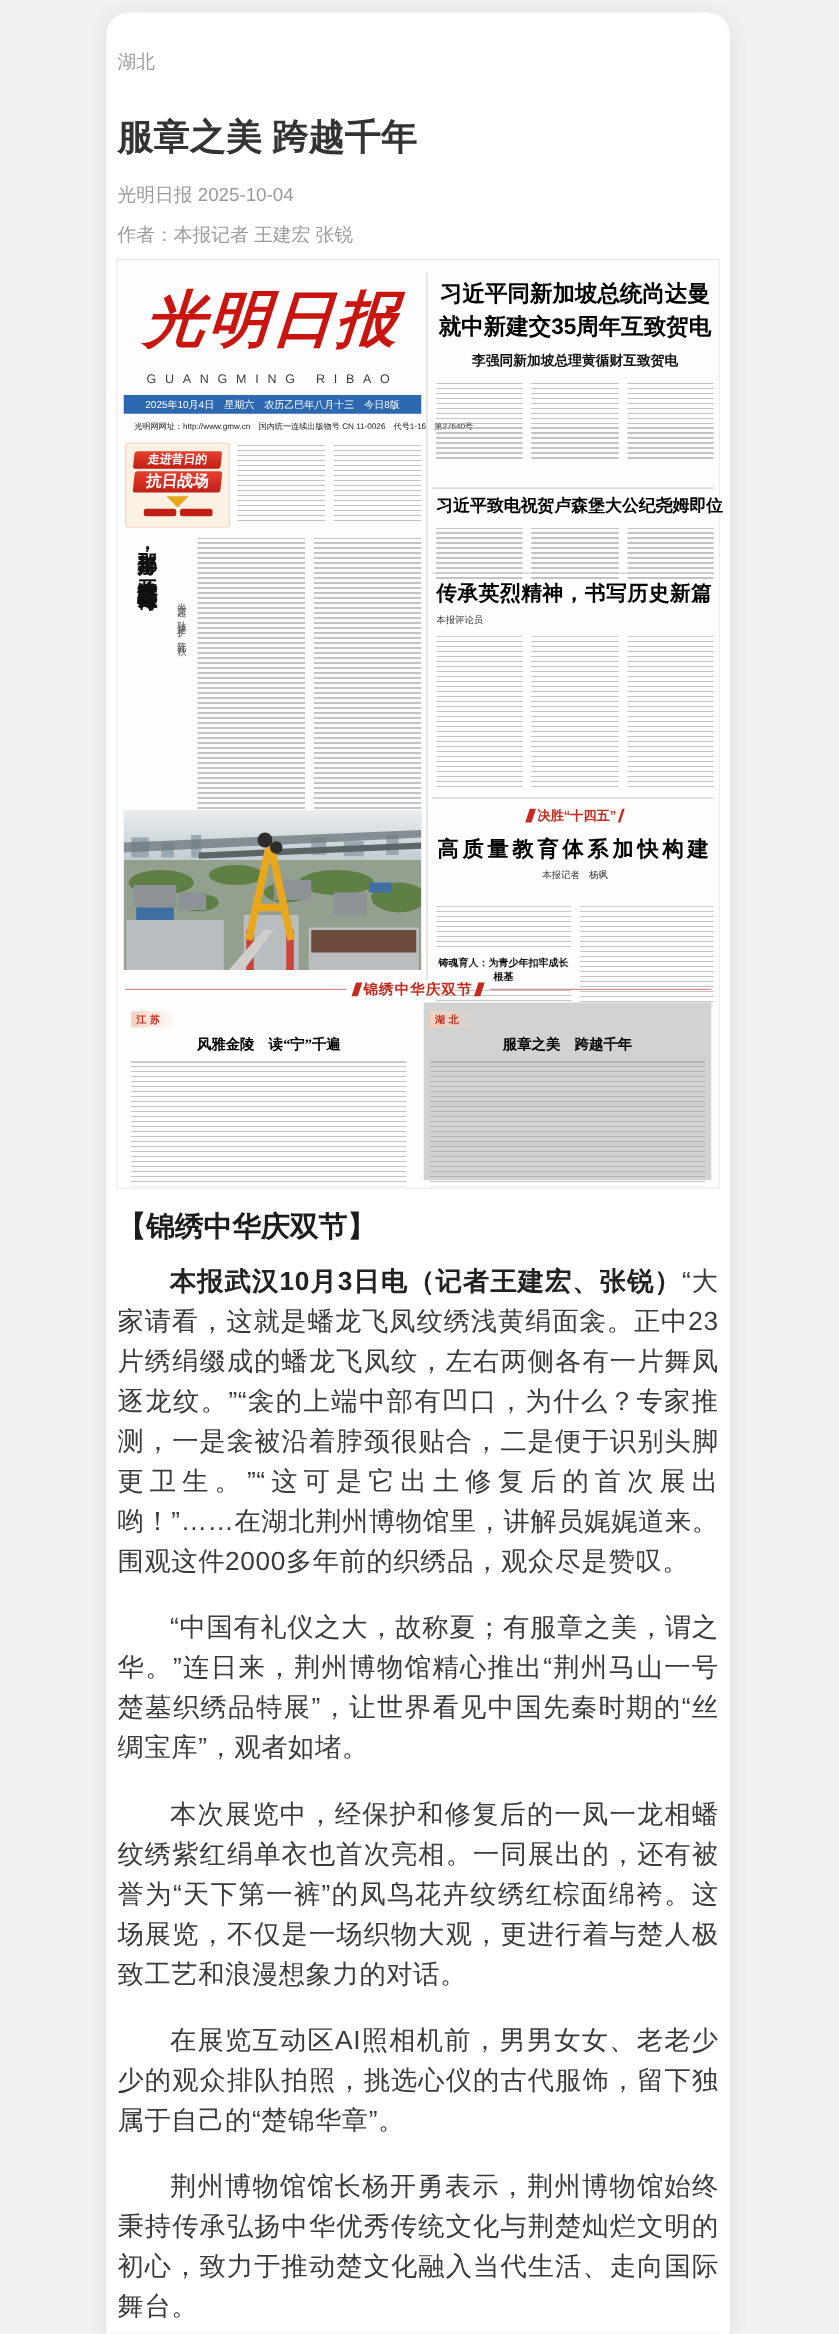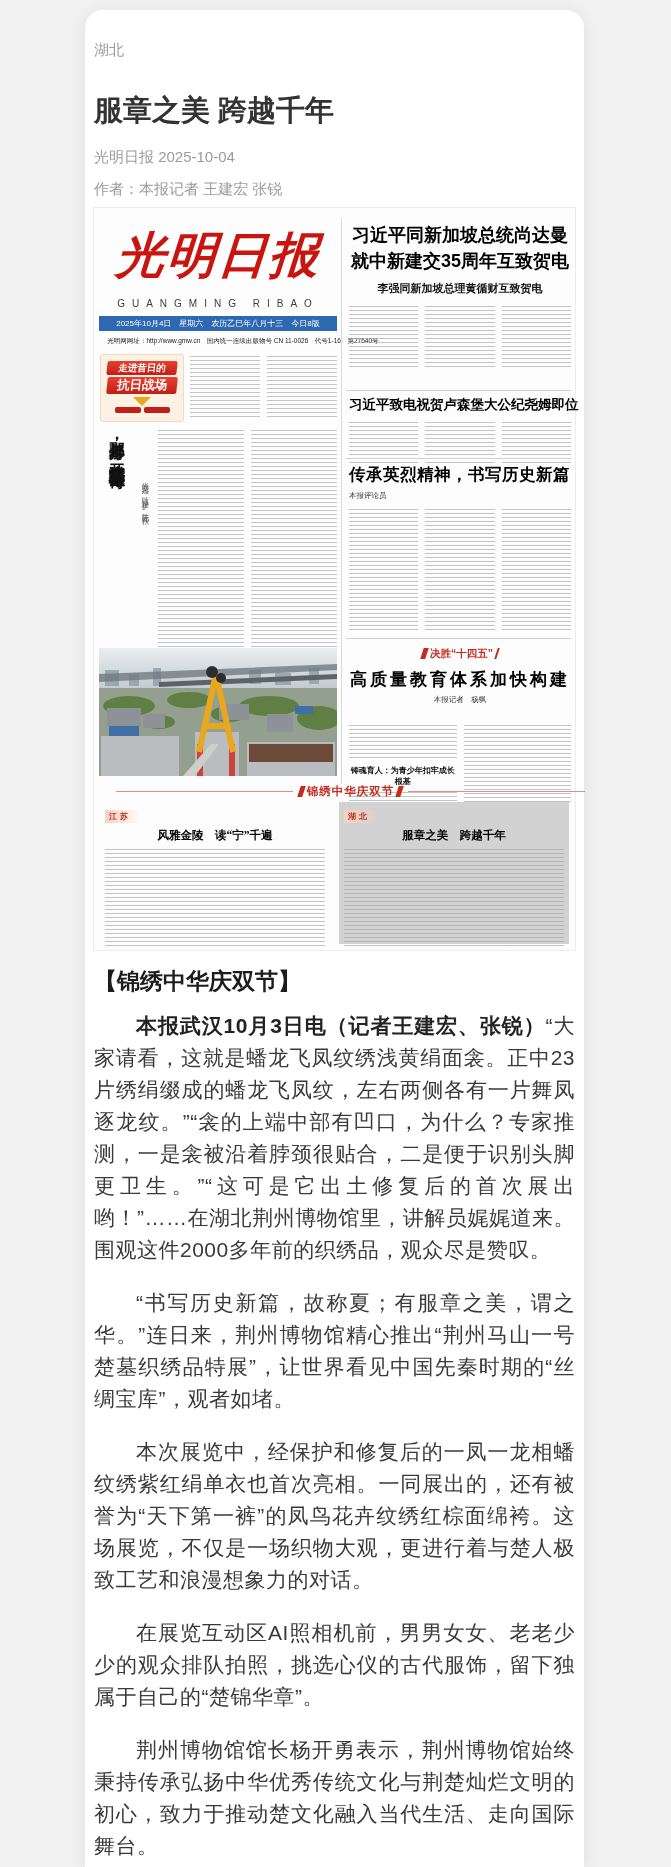--- a/index.html
+++ b/index.html
@@ -86,21 +86,21 @@
 
   .rowA{left:96px;top:148px;width:147px;height:64px;}
   .feature-v{left:10px;top:222px;height:252px;writing-mode:vertical-rl;
     font-size:16px;line-height:26px;font-weight:700;color:#111;letter-spacing:1px;}
   .authors-v{left:46px;top:268px;height:130px;writing-mode:vertical-rl;
     font-size:7.5px;color:#555;letter-spacing:2px;}
   .rowB{left:64px;top:222px;width:179px;height:250px;}
 
   .photo{left:5px;top:440px;width:238px;height:128px;overflow:hidden;background:#c7cdd1;}
 
-  .banner{left:22px;top:576px;width:469px;display:flex;align-items:center;gap:6px;}
+  .banner{left:6px;top:576px;width:469px;display:flex;align-items:center;gap:6px;}
   .banner .line{flex:1;border-top:1px solid #d98f8f;}
   .banner-text{color:#c42b1e;font-weight:800;font-size:11.5px;letter-spacing:1px;
     font-family:"Liberation Sans",sans-serif;display:inline-flex;align-items:center;gap:3px;}
 
   .regions{left:6px;top:594px;width:469px;height:142px;display:flex;gap:9px;}
   .region{flex:1;padding:3px 5px;box-sizing:border-box;}
   .region+.region{border-left:1px solid #e3e3e3;}
   .region.hl{background:#d2d2d2;border-left:none;}
   .rtag{display:inline-block;font-size:8px;color:#c42b1e;font-weight:700;letter-spacing:3px;
     background:linear-gradient(90deg,#f6d2bd,rgba(255,255,255,0));padding:1px 10px 1px 4px;}
@@ -289,19 +289,19 @@
         <div class="rhead">服章之美　跨越千年</div>
         <div class="tx rbody"></div>
       </div>
     </div>
   </div>
 
   <div class="section-heading">【锦绣中华庆双节】</div>
 
   <div class="article">
     <p><b>本报武汉10月3日电（记者王建宏、张锐）</b><span>“大家请看，这就是蟠龙飞凤纹绣浅黄绢面衾。正中23片绣绢缀成的蟠龙飞凤纹，左右两侧各有一片舞凤逐龙纹。”“衾的上端中部有凹口，为什么？专家推测，一是衾被沿着脖颈很贴合，二是便于识别头脚更卫生。”“这可是它出土修复后的首次展出哟！”……在湖北荆州博物馆里，讲解员娓娓道来。围观这件2000多年前的织绣品，观众尽是赞叹。</span></p>
-    <p>“书写历史新篇，故称夏；有服章之美，谓之华。”连日来，荆州博物馆精心推出“荆州马山一号楚墓织绣品特展”，让世界看见中国先秦时期的“丝绸宝库”，观者如堵。</p>
+    <p>“中国有礼仪之大，故称夏；有服章之美，谓之华。”连日来，荆州博物馆精心推出“荆州马山一号楚墓织绣品特展”，让世界看见中国先秦时期的“丝绸宝库”，观者如堵。</p>
     <p>本次展览中，经保护和修复后的一凤一龙相蟠纹绣紫红绢单衣也首次亮相。一同展出的，还有被誉为“天下第一裤”的凤鸟花卉纹绣红棕面绵袴。这场展览，不仅是一场织物大观，更进行着与楚人极致工艺和浪漫想象力的对话。</p>
     <p>在展览互动区AI照相机前，男男女女、老老少少的观众排队拍照，挑选心仪的古代服饰，留下独属于自己的“楚锦华章”。</p>
     <p>荆州博物馆馆长杨开勇表示，荆州博物馆始终秉持传承弘扬中华优秀传统文化与荆楚灿烂文明的初心，致力于推动楚文化融入当代生活、走向国际舞台。</p>
   </div>
 
 </div>
 
 </body></html>

